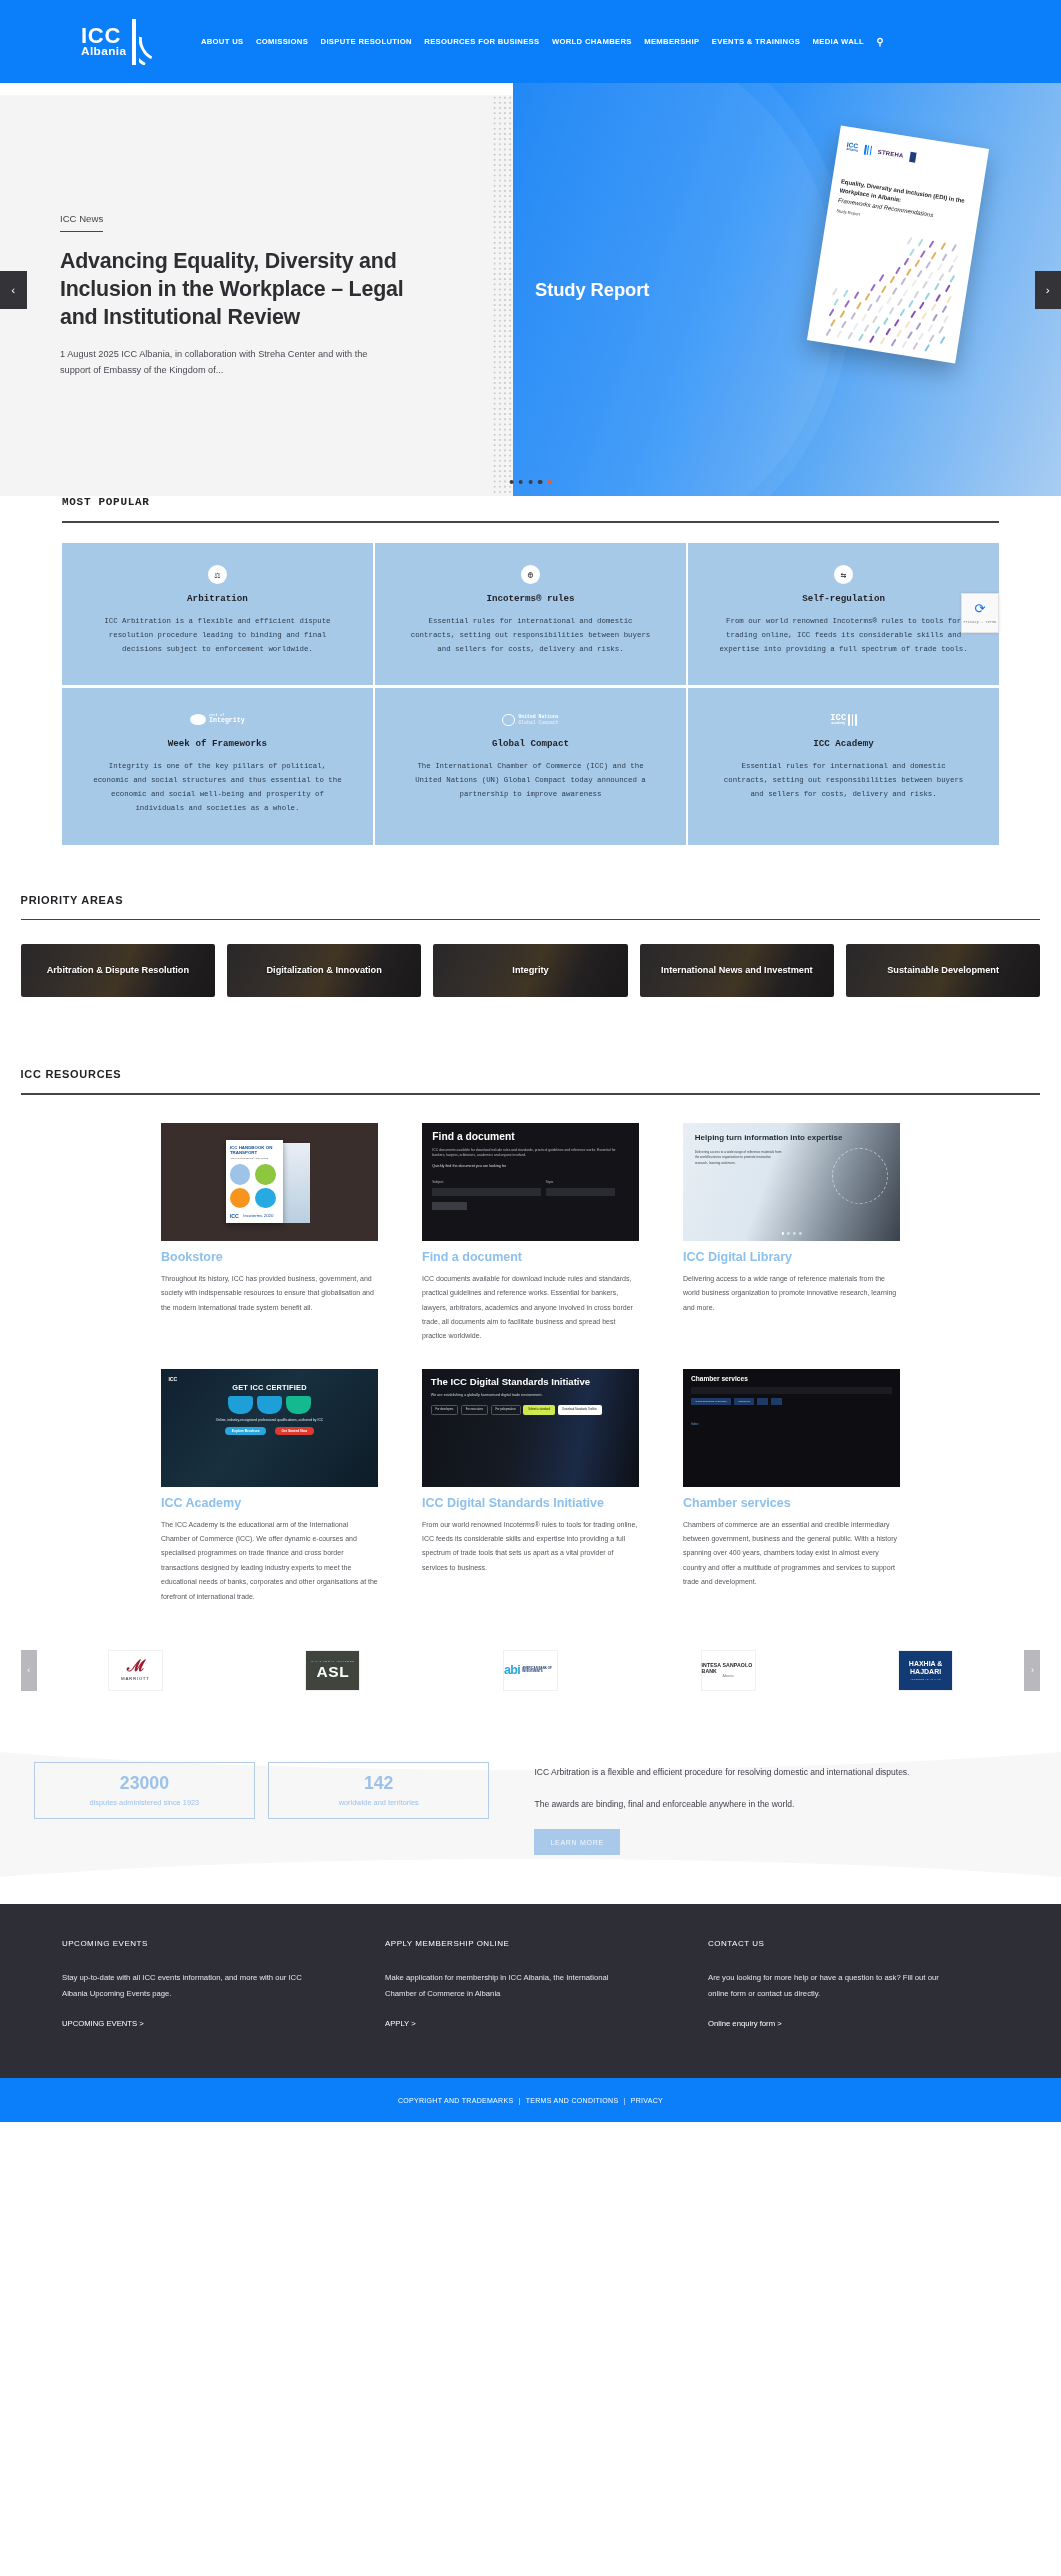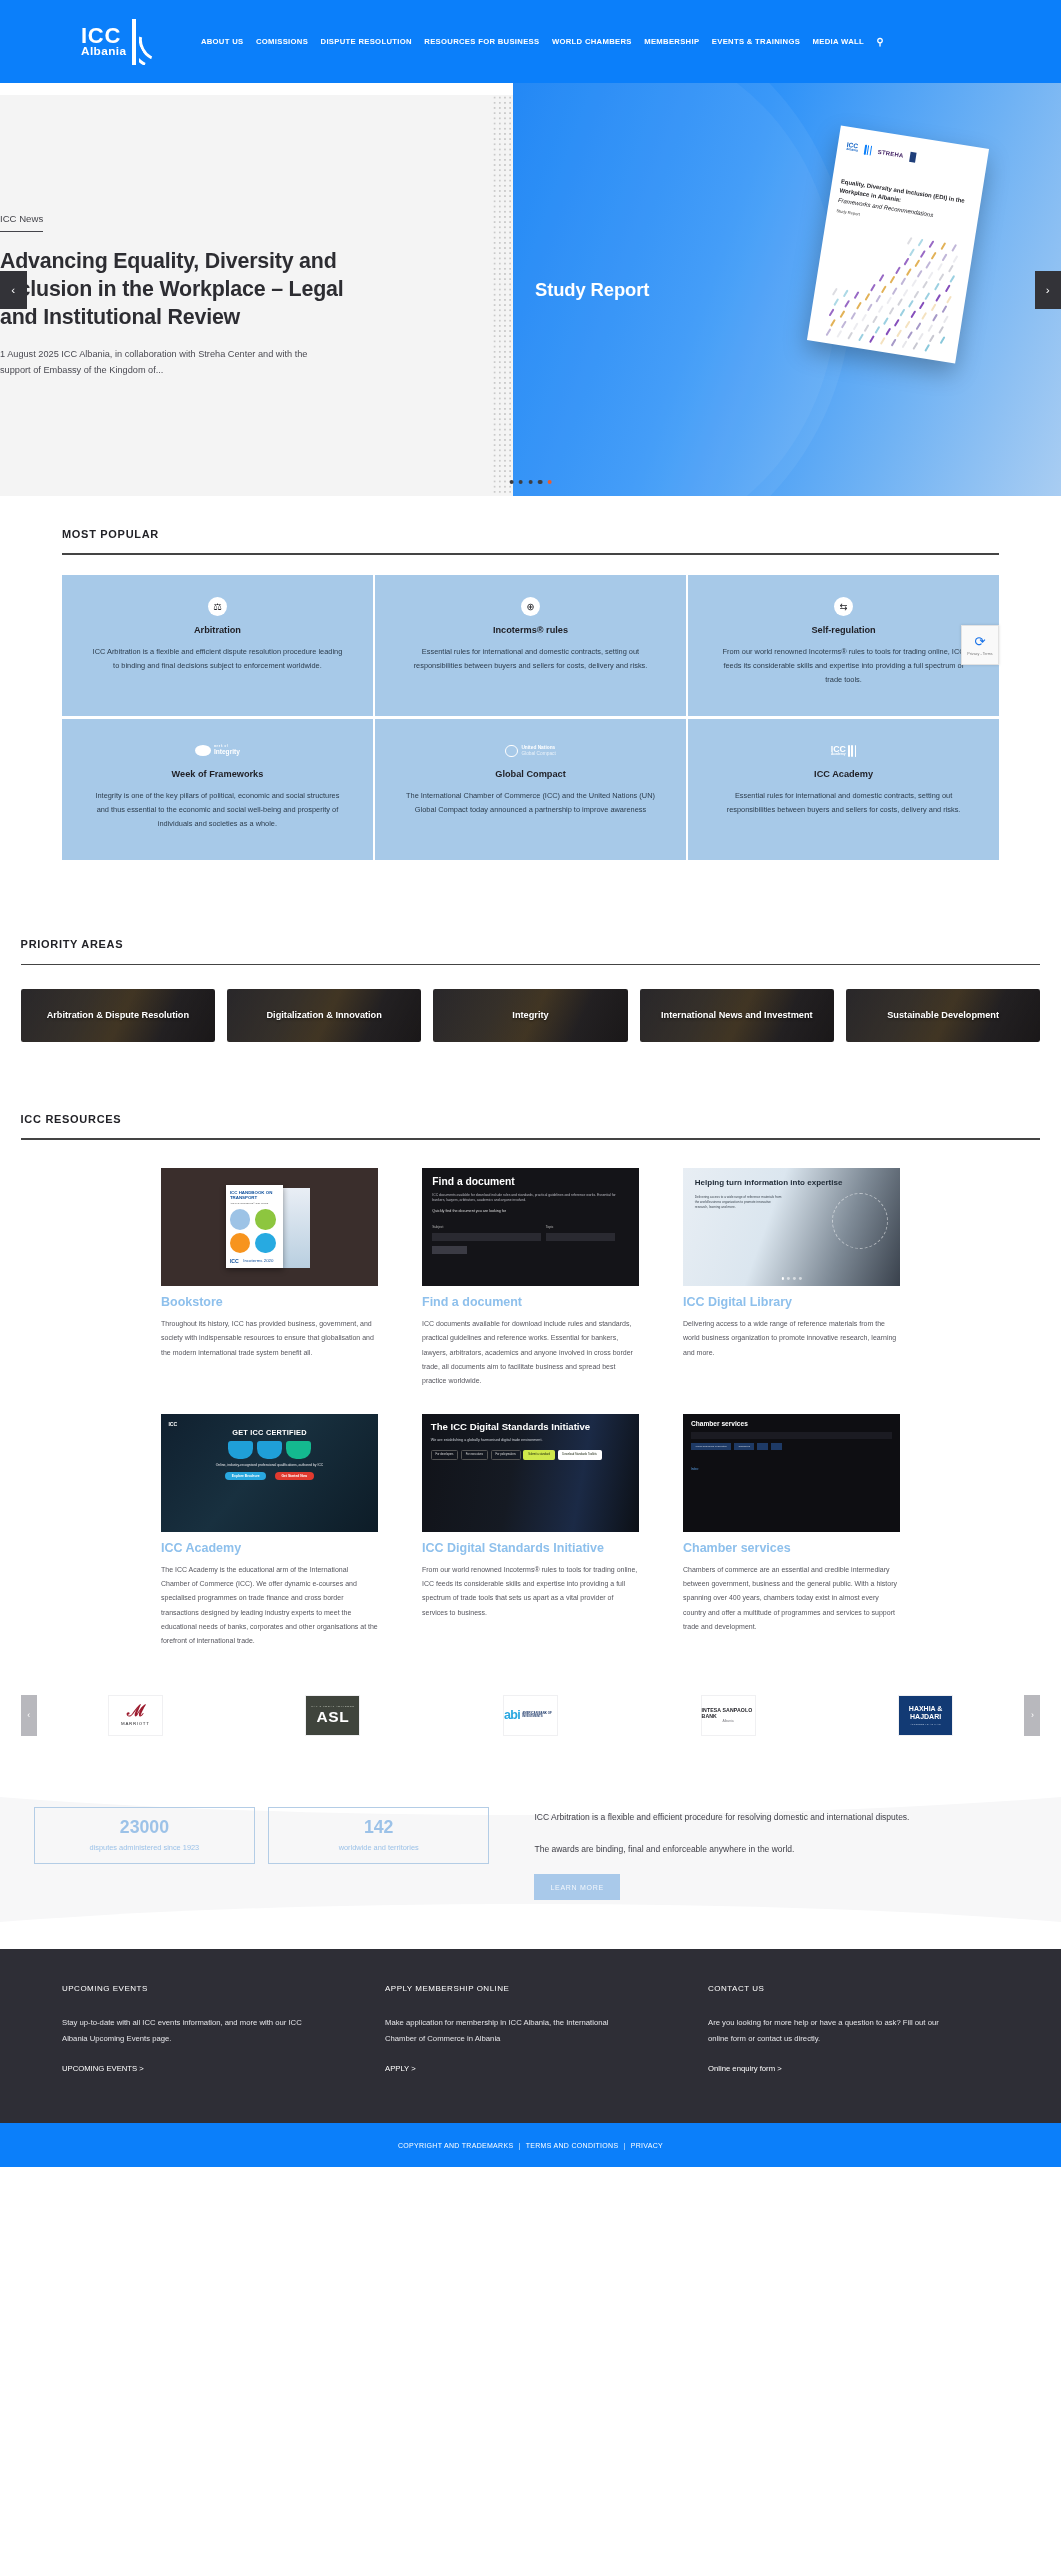--- a/index.html
+++ b/index.html
@@ -57,20 +57,21 @@
     height: 413px;
     position: relative;
     overflow: hidden;
   }
   .hero-left {
     width: 513px;
     background: #f4f4f4;
     display: flex;
     flex-direction: column;
     justify-content: center;
+    padding-left: 60px;
     padding-right: 44px;
     position: relative;
     margin-top: 12px;
   }
   .hero-kicker {
     font-size: 9.6px;
     color: #44444a;
     padding-bottom: 6.6px;
     border-bottom: 1.5px solid #44444a;
     width: fit-content;
@@ -193,21 +194,21 @@
     font-size: 11px;
     font-weight: 800;
     letter-spacing: 0.7px;
     color: #222227;
     padding-left: 41px;
   }
   .sec-rule { height: 1.5px; background: #444; margin: 13.3px 41px 0 41px; }
   .sec-rule.full { margin: 13.3px 20.6px 0 20.6px; }
 
   
-  .mp-wrap { margin-top: 32px; padding: 0 62px; }
+  .mp-wrap { padding: 0 62px; font-family: Liberation Mono, monospace; }
   .mp-grid { display: grid; grid-template-columns: repeat(3, 1fr); gap: 2.2px; }
   .mp-card {
     background: #a7c9e8;
     padding: 22px 16px 29.5px 16px;
     text-align: center;
     min-height: 87px;
     cursor: pointer;
   }
   .mp-icon {
     width: 19px; height: 19px;
@@ -229,21 +230,21 @@
   .badge-un .ring { width: 12.5px; height: 12.5px; border-radius:50%; border: 1.2px solid #fff; }
   .badge-un .txt { color:#fff; font-size: 4.8px; font-weight: 800; line-height: 1.25; text-align:left; }
   .badge-un .txt span { font-weight: 500; opacity: .75; }
   .badge-acad { display:flex; align-items:center; gap:2.2px; justify-content:center; }
   .badge-acad .w { color:#fff; font-size: 8.8px; font-weight: 800; line-height: .85; }
   .badge-acad .w small { display:block; font-size: 3.3px; }
   .badge-acad .arcs { display:flex; gap:1.5px; }
   .badge-acad .arcs i { display:block; width:1.8px; height:12.5px; background:#fff; border-radius:1.5px;}
 
   
-  .pa-wrap { margin-top: 78px; }
+  .pa-wrap { margin-top: 49px; }
   .pa-grid {
     display: grid;
     grid-template-columns: repeat(5, 1fr);
     gap: 11.8px;
     padding: 0 20.6px;
     margin-top: 23.6px;
   }
   .pa-card {
     height: 53px;
     border-radius: 2.2px;

